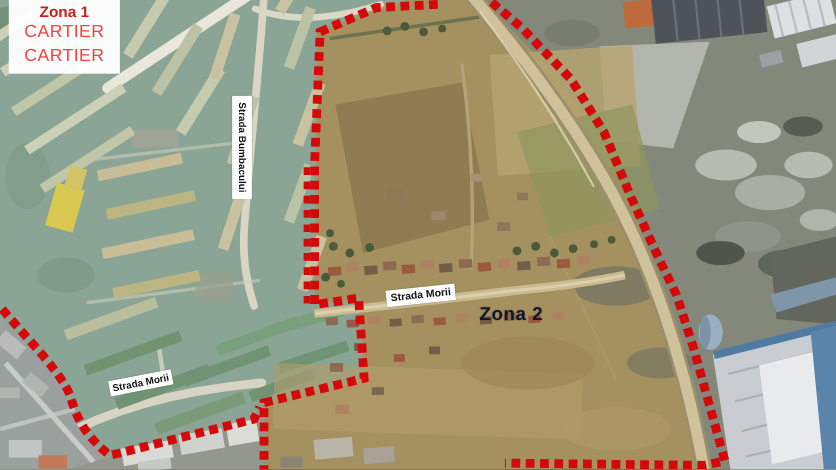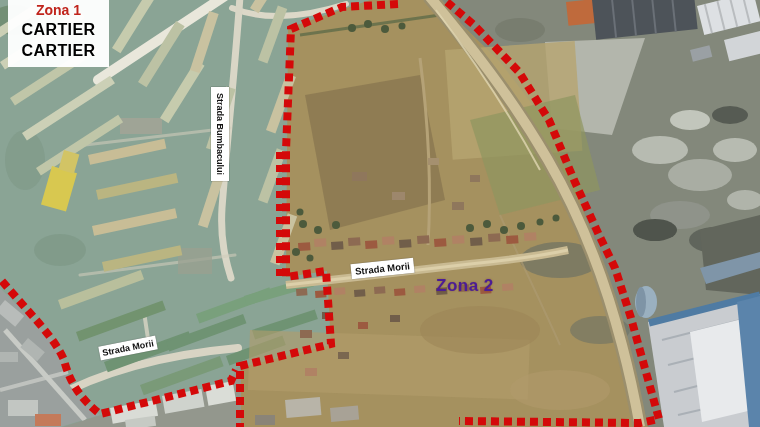--- a/index.html
+++ b/index.html
@@ -15,21 +15,21 @@
     display:flex;align-items:center;justify-content:center;
     box-shadow:0 0 1px rgba(0,0,0,.6);
   }
   #info-panel{
     position:absolute;left:8px;top:0;width:101px;height:67px;
     background:rgba(255,255,255,.96);
     display:flex;flex-direction:column;align-items:center;justify-content:flex-start;
     padding-top:1px;box-sizing:border-box;
   }
   #zona1{font-size:14px;font-weight:bold;color:#c0241c;line-height:18px;}
-  .district-line{font-size:16px;font-weight:bold;color:#000000;line-height:21px;letter-spacing:.4px;}
+  .district-line{font-size:16px;font-weight:normal;color:#ef4444;line-height:21px;letter-spacing:.4px;}
   #zona2{font-size:17px;font-weight:bold;color:#c0241c;letter-spacing:.5px;
          text-shadow:0 0 2px rgba(90,20,10,.35);}
   #strada-bumbacului{
     left:211px;top:87px;width:18px;height:94px;
     writing-mode:vertical-rl;font-size:9px;
   }
   #strada-morii-central{
     left:351px;top:261px;width:63px;height:15px;
     transform:rotate(-6deg);font-size:9.5px;
   }
@@ -272,14 +272,14 @@
     <span class="district-line">CARTIER</span>
     <span class="district-line">CARTIER</span>
   </div>
 
   <div id="strada-bumbacului" class="lbl street-lbl">Strada Bumbacului</div>
 
   <div id="strada-morii-central" class="lbl street-lbl">Strada Morii</div>
 
   <div id="strada-morii-west" class="lbl street-lbl">Strada Morii</div>
 
-  <div id="zona2" class="lbl" style="color: #4c1d95;">Zona 2</div>
+  <div id="zona2" class="lbl" style="color: #0f172a;">Zona 2</div>
 </div>
 
 </body></html>

